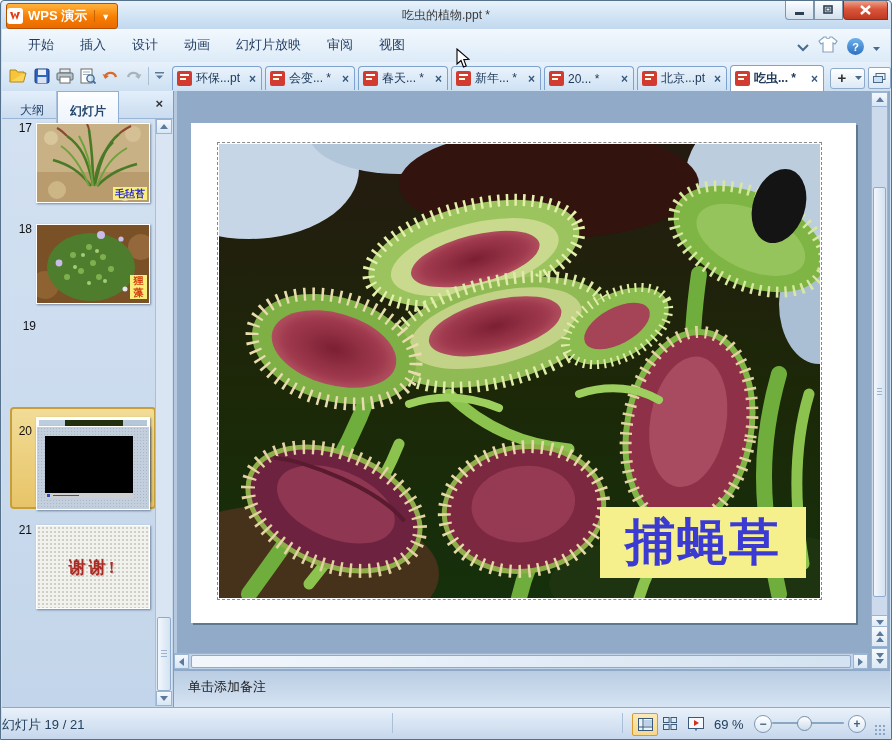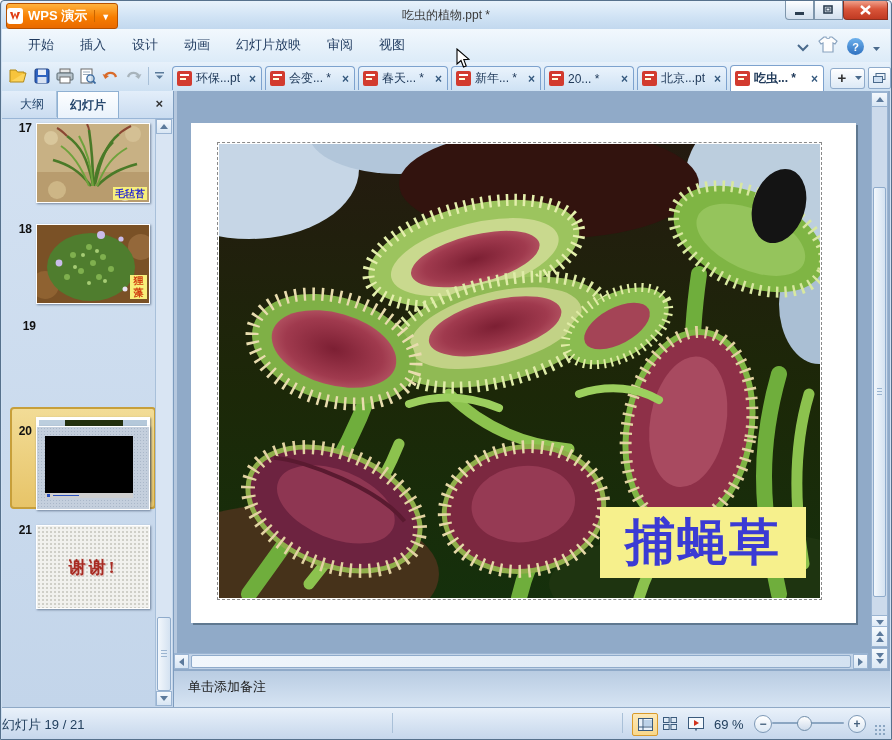--- a/index.html
+++ b/index.html
@@ -43,38 +43,38 @@
   .doctab.active{background:#fff;height:26px;top:3px;z-index:3;}
   .ppticon{width:15px;height:15px;border-radius:2px;background:linear-gradient(#e express,#d23b2f);
     background:#d23b2f;position:relative;flex:0 0 15px;}
   .ppticon:before{content:"";position:absolute;left:3px;top:3px;width:9px;height:2px;background:#fff;}
   .ppticon:after{content:"";position:absolute;left:3px;top:7px;width:6px;height:2px;background:#ffd;}
   
   #sidebar{position:absolute;left:1px;top:90px;width:172px;bottom:32px;
     background:linear-gradient(#d4e2f2,#c3d5ea);border-right:1px solid #7e9cbe;box-sizing:border-box;}
   #panetabs{position:absolute;left:0;right:0;top:0;height:27px;
     background:linear-gradient(#e3eefa,#cadcf0);border-bottom:1px solid #9ab6d6;}
-  .panetab{float:left;height:26px;line-height:26px;padding:0 12px;font-size:12px;color:#27486e;
+  .panetab{float:left;height:26px;line-height:26px;padding:6px 12px;font-size:12px;color:#27486e;
     border-right:1px solid #a8c2dc;}
   .panetab.active{background:linear-gradient(#fdfeff,#e9f2fb);border:1px solid #8fb0d2;border-bottom:none;
     font-weight:bold;}
   #panetabs .x{float:right;margin:5px 10px 0 0;color:#333;font-weight:bold;font-size:13px;}
   #thumbscroll{position:absolute;right:1px;top:28px;bottom:1px;width:16px;
     background:#d9e5f3;border-left:1px solid #a8c0da;}
   .scrlbtn{position:absolute;left:0;right:0;height:15px;background:linear-gradient(#f4f8fd,#d8e6f4);
     border:1px solid #9ab4d2;box-sizing:border-box;display:flex;align-items:center;justify-content:center;}
   .tri-up{width:0;height:0;border-left:4px solid transparent;border-right:4px solid transparent;border-bottom:5px solid #5c7a9c;}
   .tri-dn{width:0;height:0;border-left:4px solid transparent;border-right:4px solid transparent;border-top:5px solid #5c7a9c;}
   .tri-l{width:0;height:0;border-top:4px solid transparent;border-bottom:4px solid transparent;border-right:5px solid #5c7a9c;}
   .tri-r{width:0;height:0;border-top:4px solid transparent;border-bottom:4px solid transparent;border-left:5px solid #5c7a9c;}
   .scrlthumb{position:absolute;left:1px;right:1px;border:1px solid #8fackb;
     border:1px solid #8fabcb;border-radius:2px;background:linear-gradient(90deg,#f2f7fc,#d4e2f1);}
   .grip{position:absolute;left:3px;right:3px;top:50%;height:7px;margin-top:-4px;
     background:repeating-linear-gradient(#9ab4d0 0 1px,transparent 1px 3px);}
-  .thumbnum{position:absolute;left:6px;width:24px;text-align:right;font-size:12px;font-weight:bold;color:#111;}
+  .thumbnum{position:absolute;left:6px;width:24px;text-align:right;font-size:12px;font-weight:normal;color:#111;}
   .thumb{position:absolute;left:34px;width:114px;background:#fff;border:1px solid #fff;
     box-shadow:1px 1px 2px rgba(40,60,90,.55);box-sizing:border-box;overflow:hidden;}
   .minilabel{position:absolute;background:#f7ef7a;color:#2a2ad0;font-weight:bold;font-size:10px;
     padding:0 2px;line-height:13px;}
   #sel19{position:absolute;left:8px;top:316px;width:146px;height:102px;
     background:linear-gradient(#f2dc96,#e7c468);border:2px solid #c79f3a;border-radius:4px;box-sizing:border-box;}
   .speckle{background-color:#f1f1ee;background-image:radial-gradient(#cfcfc8 1px,transparent 1px);background-size:4px 4px;}
   .speckleblue{background-color:#c4cfdd;background-image:radial-gradient(#a9b7c9 1px,transparent 1px);background-size:3px 3px;}
   
   #main{position:absolute;left:173px;top:90px;right:1px;bottom:32px;background:#90aac8;}

